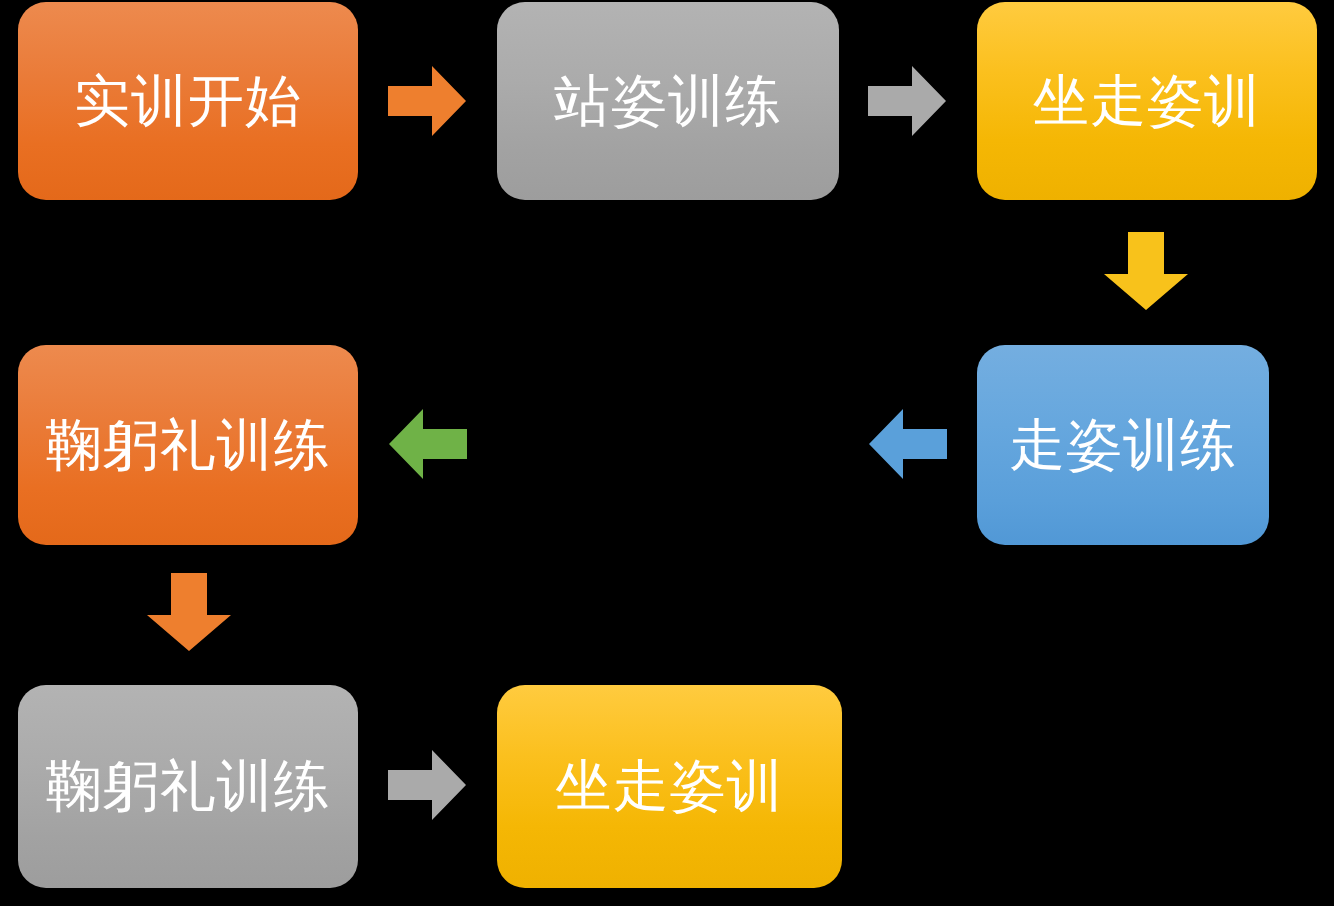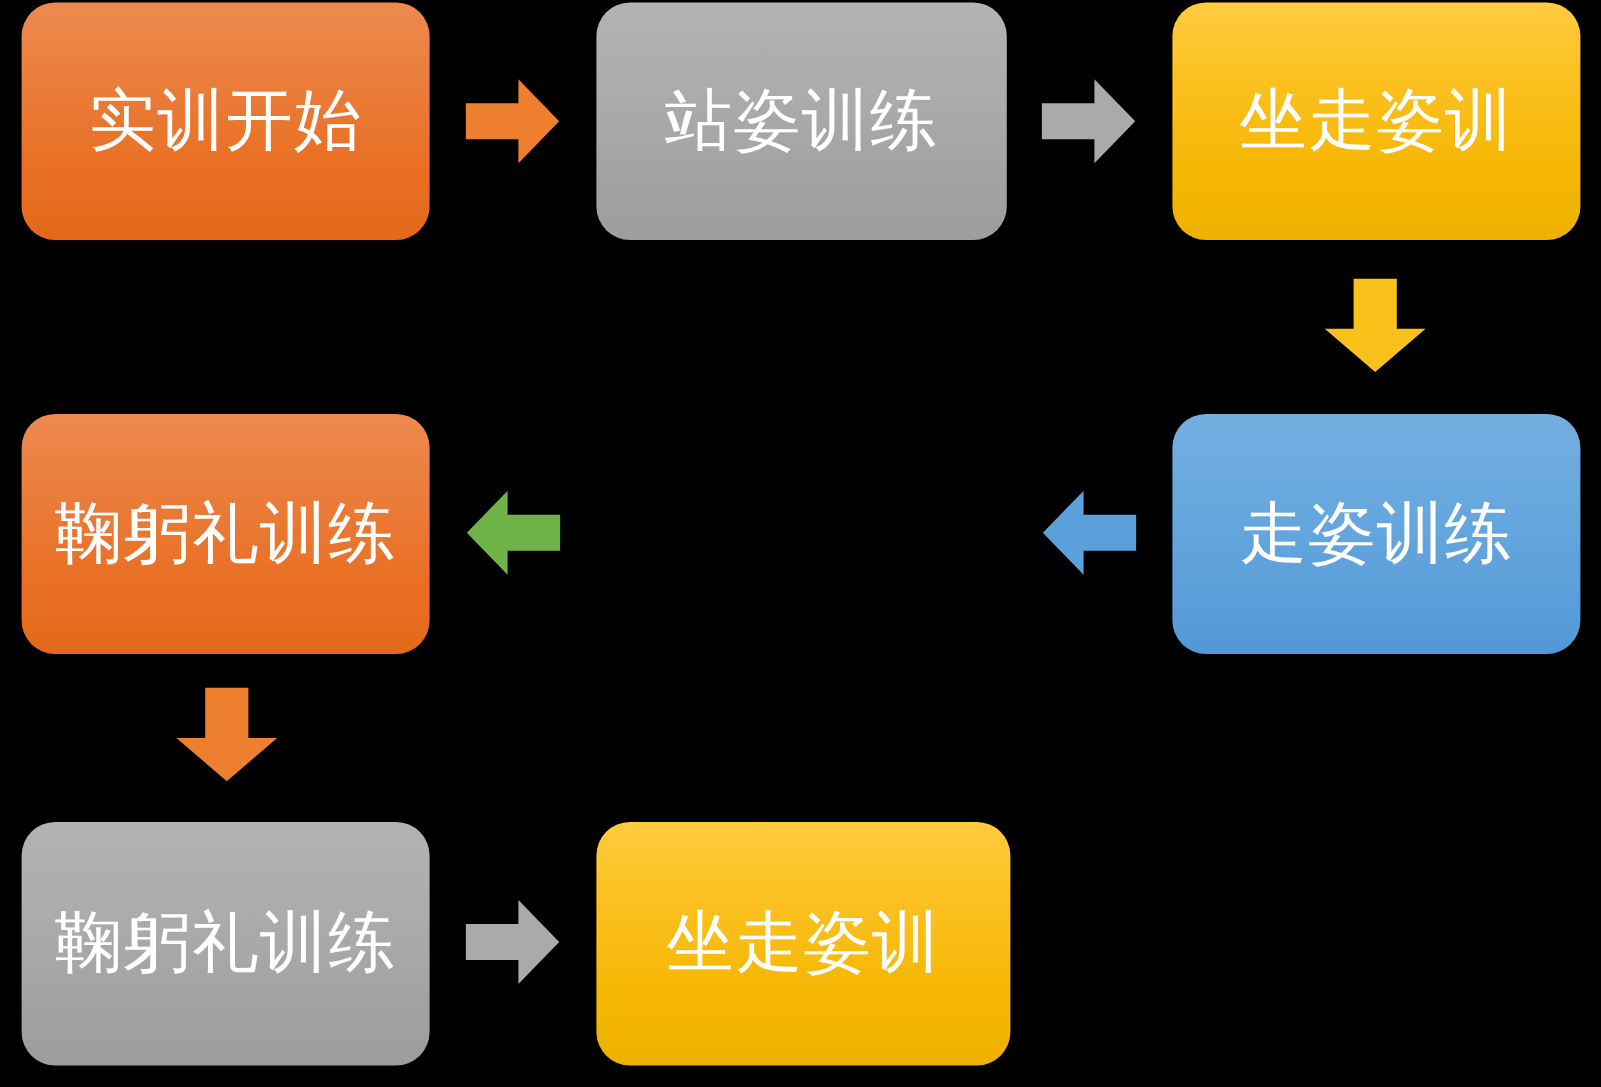--- a/index.html
+++ b/index.html
@@ -102,21 +102,21 @@
     </svg>
   </div>
 
 
   <div class="arrow" style="left:869px; top:405px; width:78px; height:78px;">
     <svg viewBox="0 0 78 78" preserveAspectRatio="none">
       <polygon points="78,24 34,24 34,4 0,39 34,74 34,54 78,54" fill="#5AA0DA"></polygon>
     </svg>
   </div>
 
-  <div class="node fill-blue" style="left:977px; top:345px; width:340px; height:200px;">
+  <div class="node fill-blue" style="left:977px; top:345px; width:292px; height:200px;">
     <span class="label">走姿训练</span>
   </div>
 
   <div class="arrow" style="left:145px; top:573px; width:88px; height:78px;">
     <svg viewBox="0 0 88 78" preserveAspectRatio="none">
       <polygon points="26,0 62,0 62,42 86,42 44,78 2,42 26,42" fill="#EE7F2E"></polygon>
     </svg>
   </div>
 
   <div class="node fill-gray" style="left:18px;  top:685px; width:340px; height:203px;">

